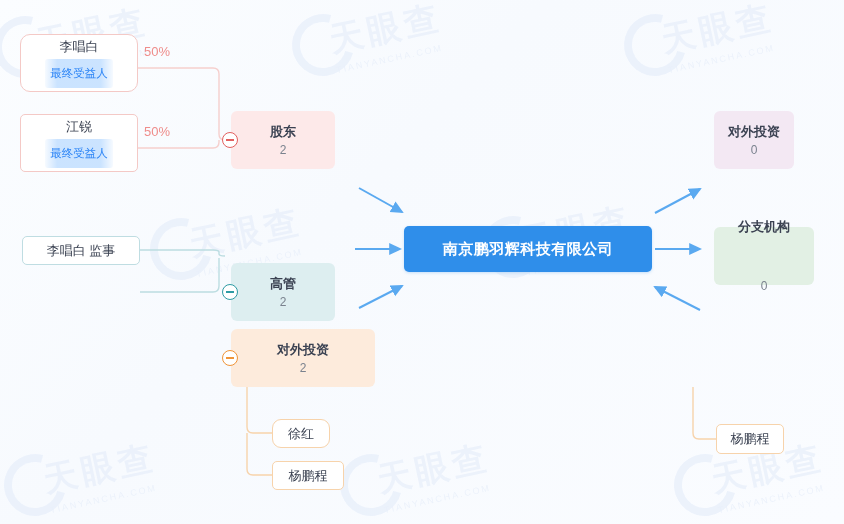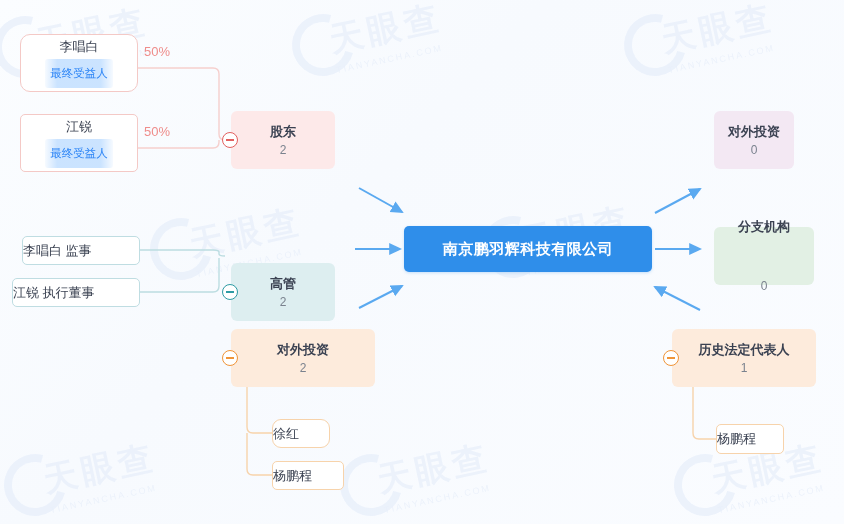--- a/index.html
+++ b/index.html
@@ -152,20 +152,21 @@
   }
 
   
   .chip {
     position: absolute;
     box-sizing: border-box;
     background: #ffffff;
     border-radius: 5px;
     display: flex;
     align-items: center;
+    justify-content: center;
     font-size: 13px;
     color: #3b4252;
     z-index: 3;
     white-space: nowrap;
   }
   .chip.teal   { border: 1px solid #bfdde2; }
   .chip.orange { border: 1px solid #f7d3ab; }
 
   
   .company {
@@ -287,23 +288,20 @@
 
   <div class="node group pink" style="left:231px; top:111px;">
     <div class="minus"></div>
     <div class="title">股东</div>
     <div class="count">2</div>
   </div>
 
   <div class="chip teal" style="left:22px; top:236px; width:118px; height:29px;">
     <span>李唱白 监事</span>
   </div>
-  <div class="chip teal" style="left:12px; top:278px; width:128px; height:29px;">
-    <span>江锐 执行董事</span>
-  </div>
 
   <div class="node group teal" style="left:231px; top:227px;">
     <div class="minus teal"></div>
     <div class="title">高管</div>
     <div class="count">2</div>
   </div>
 
   <div class="node group orange" style="left:231px; top:329px; width:144px;">
     <div class="minus orange"></div>
     <div class="title">对外投资</div>
@@ -324,23 +322,18 @@
   <div class="node group purple" style="left:714px; top:111px; width:80px;">
     <div class="title">对外投资</div>
     <div class="count">0</div>
   </div>
 
   <div class="node group green" style="left:714px; top:227px; width:100px;">
     <div class="title">分支机构</div>
     <div class="count">0</div>
   </div>
 
-  <div class="node group orange" style="left:672px; top:329px; width:144px;">
-    <div class="minus orange"></div>
-    <div class="title">历史法定代表人</div>
-    <div class="count">1</div>
-  </div>
 
   <div class="chip orange" style="left:716px; top:424px; width:68px; height:30px;">
     <span>杨鹏程</span>
   </div>
 
 </div>
 
 </body></html>

